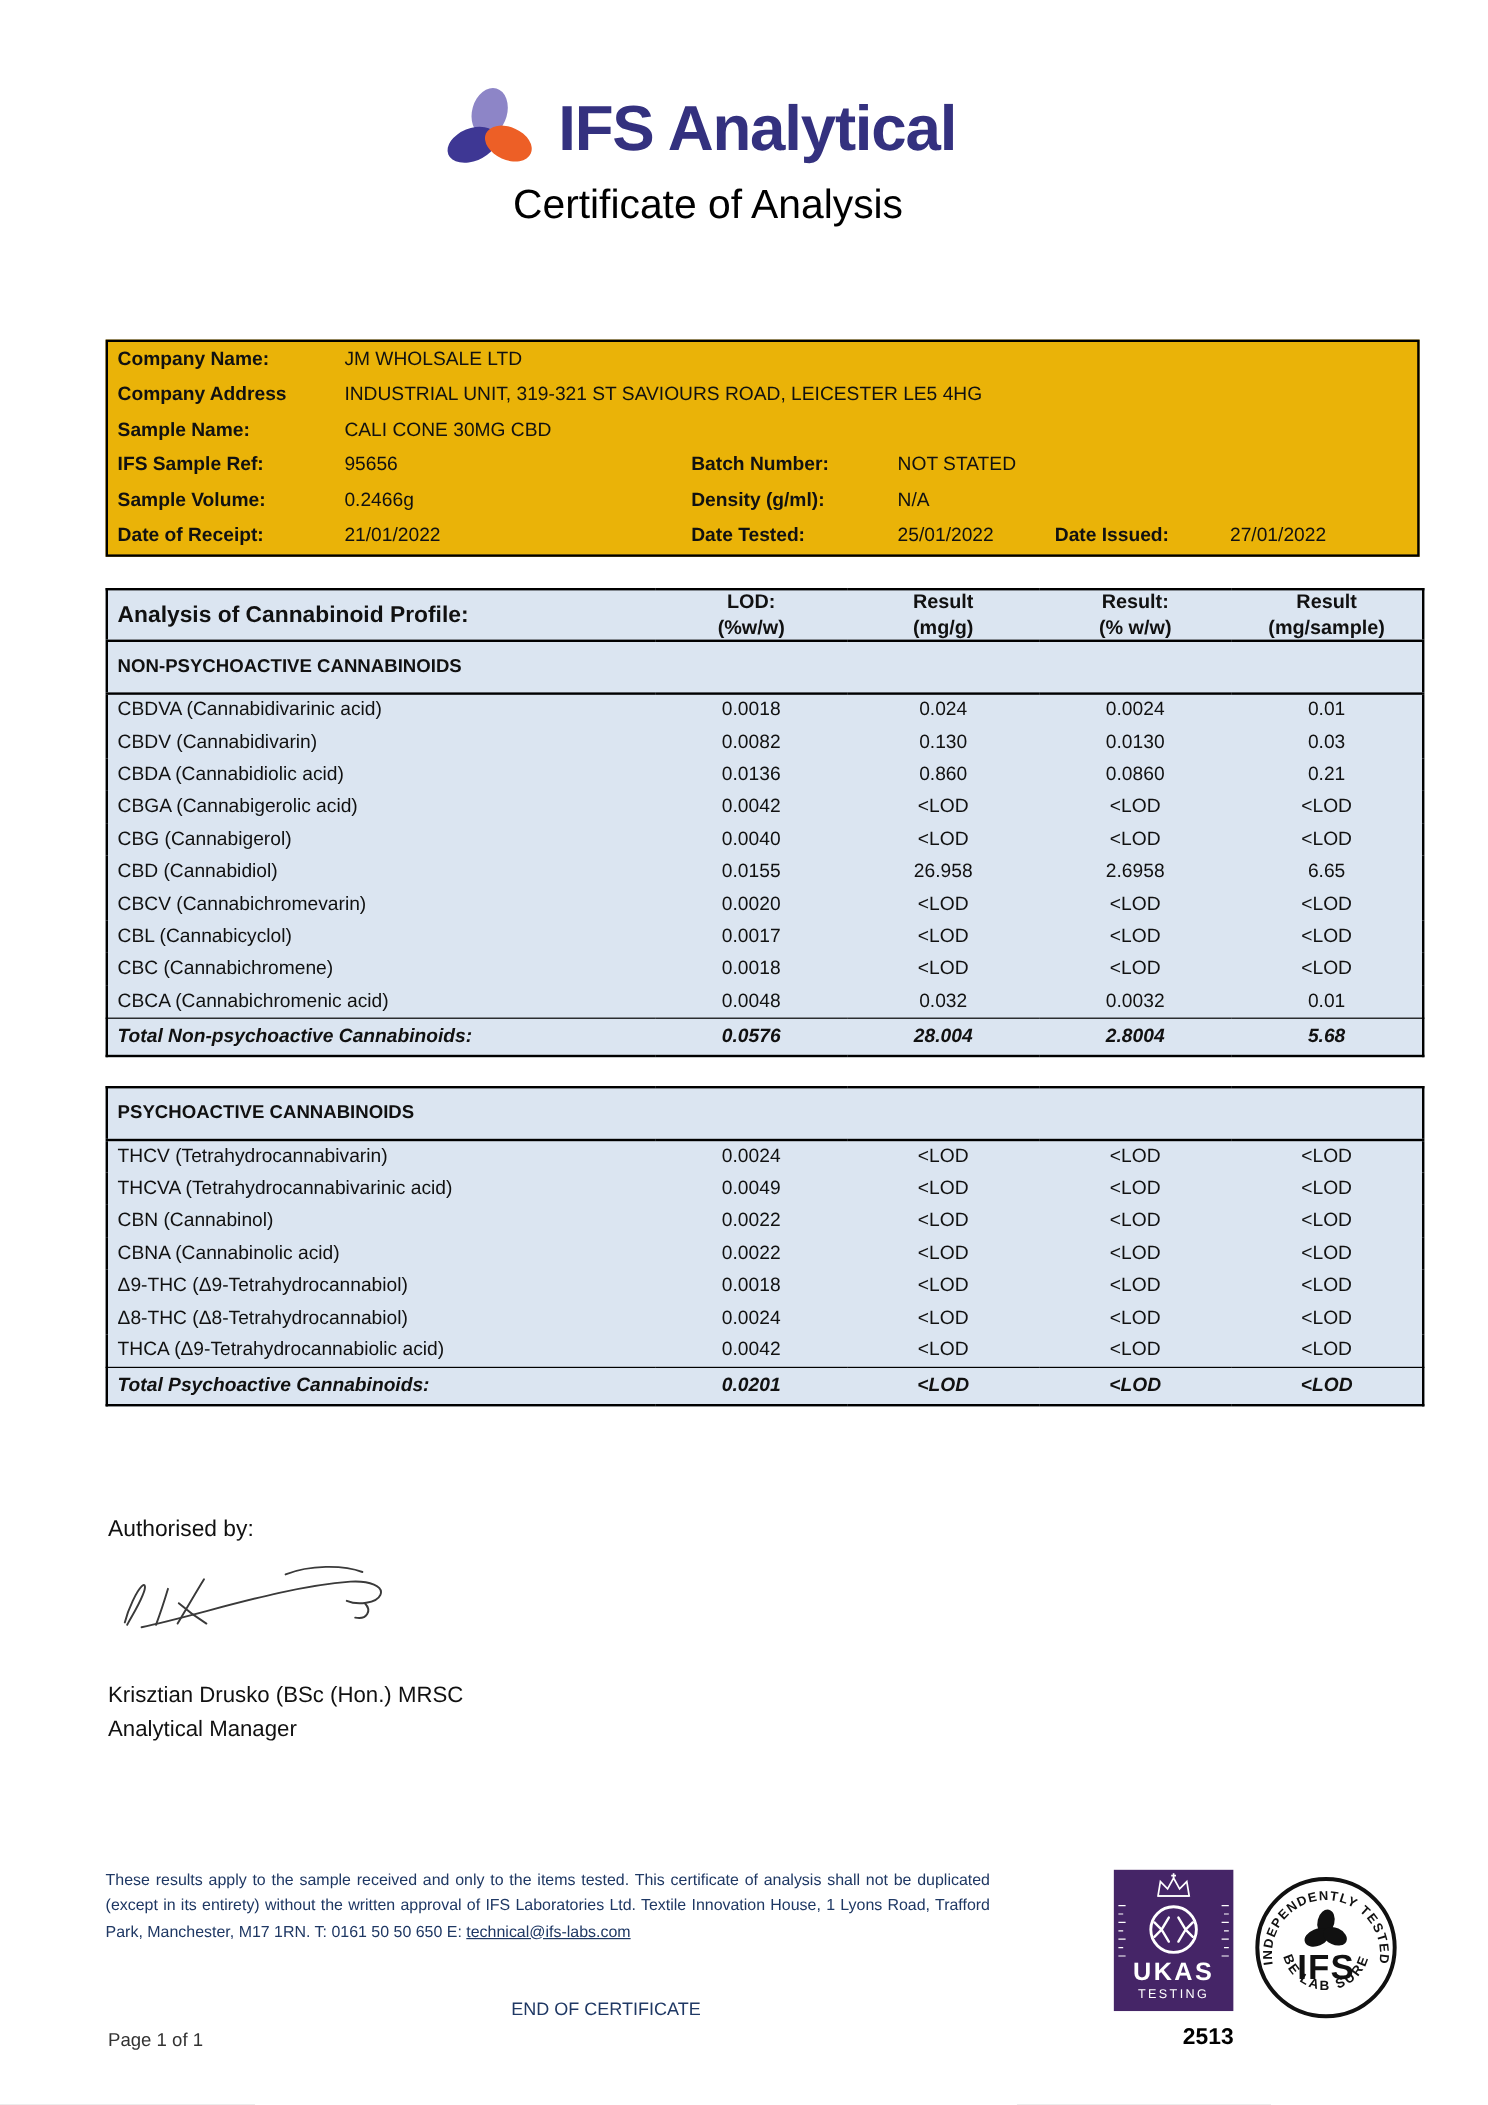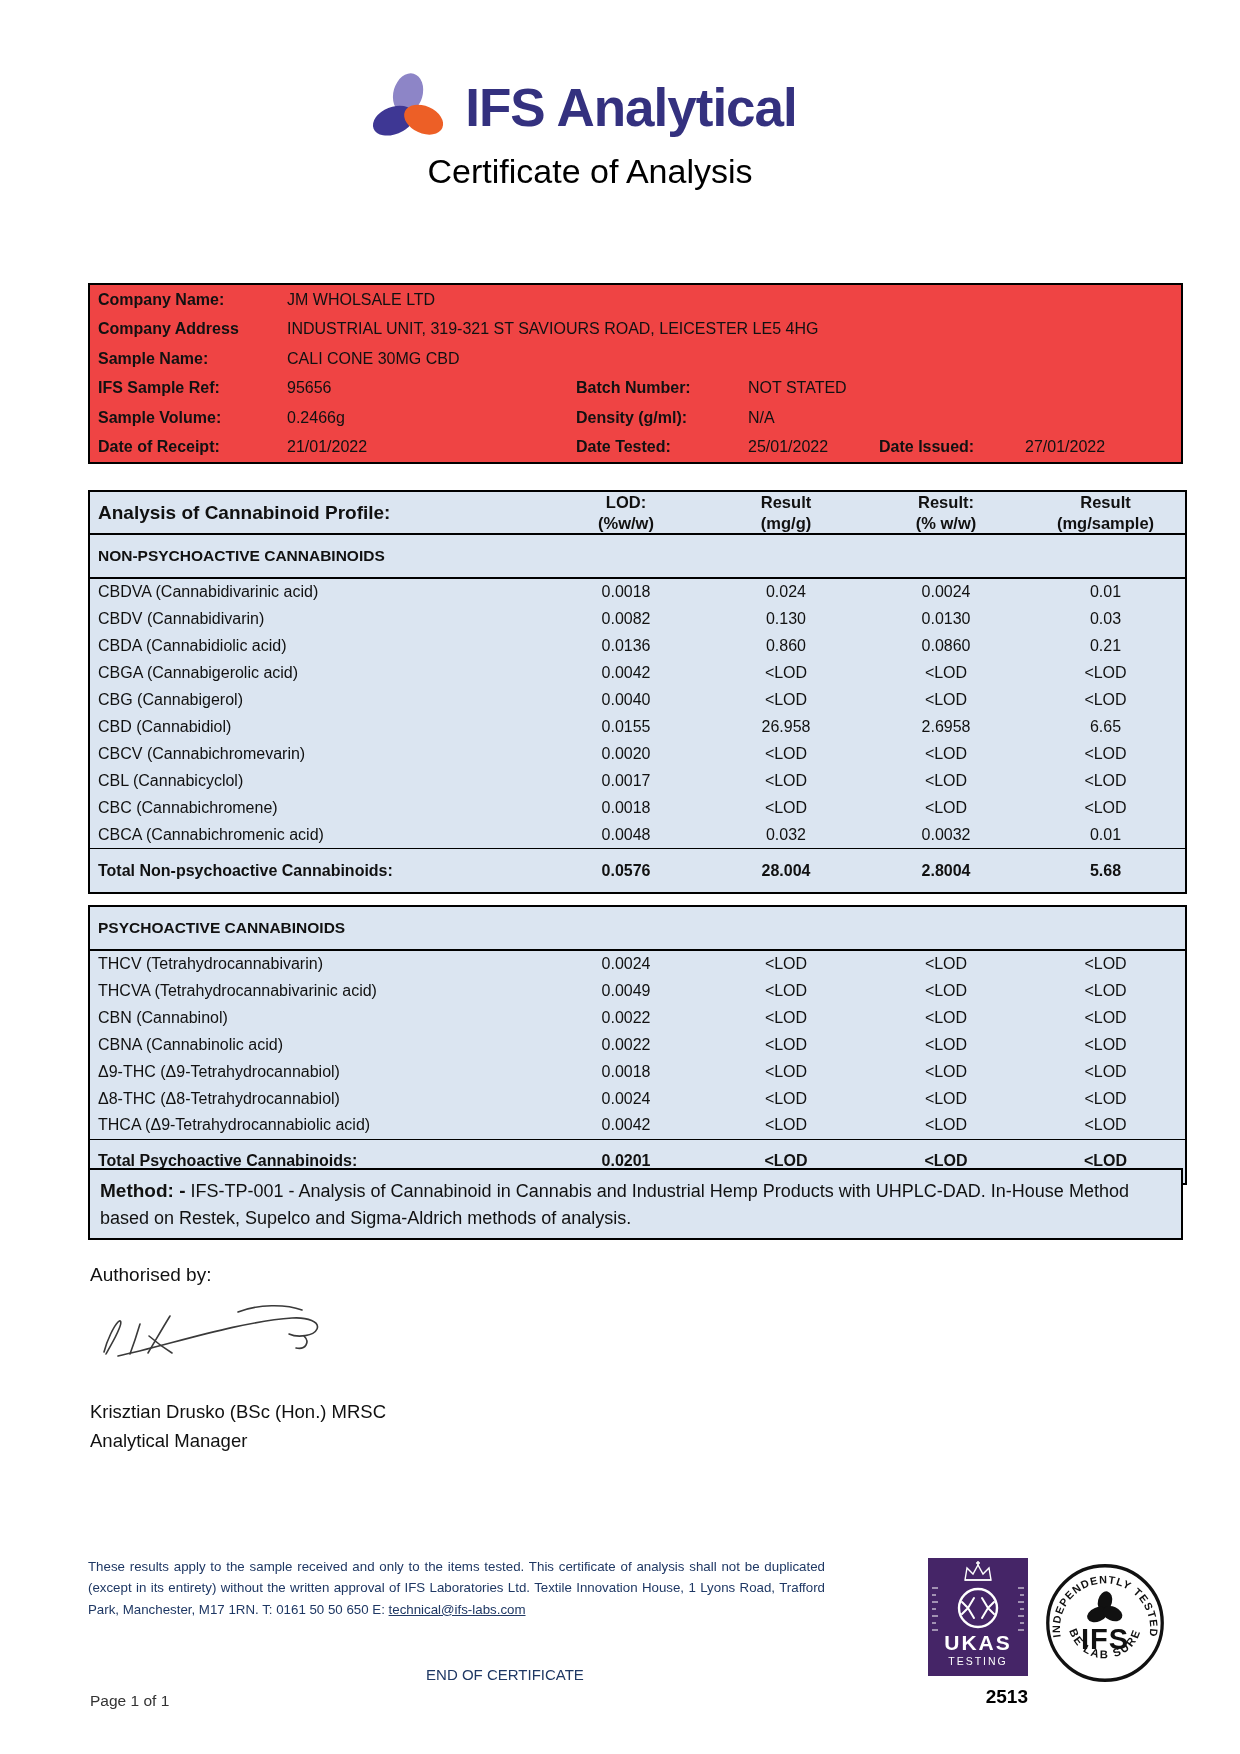--- a/index.html
+++ b/index.html
@@ -21,21 +21,21 @@
   .brand-text {
     font-size: 53px; font-weight: bold; color: #34317f; letter-spacing: -1px;
   }
   .doc-title {
     text-align: center; font-size: 34px; color: #000;
     margin-top: 8px; transform: translateX(-30px); font-weight: 400;
   }
   
   .info-table {
     position: absolute; left: 88px; top: 283px; width: 1095px;
-    background: #ef4444; border: 2.5px solid #000;
+    background: #eab308; border: 2.5px solid #000;
     display: grid;
     grid-template-columns: 197px 281px 180px 123px 154px 1fr;
     font-size: 16px;
   }
   .info-table > div { height: 29.5px; display: flex; align-items: center; }
   .cell-label { font-weight: bold; padding-left: 8px; }
   .span-rest { grid-column: 2 / 7; text-align: right; }
   .span-two  { grid-column: 4 / 7; }
   
   table.ct {
@@ -50,21 +50,21 @@
   .ct .hdr-row th { border-bottom: 2.5px solid #000; height: 38px; }
   .ct .hdr-title { text-align: left; padding-left: 8px; font-weight: bold; font-size: 19px; }
   .ct .hdr-col { text-align: center; font-weight: bold; font-size: 16.5px; line-height: 1.25; }
   .ct .section-row th {
     text-align: left; padding-left: 8px; font-weight: bold; font-size: 15.5px;
     height: 44px; border-bottom: 2px solid #000;
   }
   .ct .data-row td { height: 27px; }
   .ct td.name { text-align: left; padding-left: 8px; }
   .ct td.num  { text-align: center; }
-  .ct .total-row td { font-weight: bold; border-top: 1.5px solid #000; height: 45px; }
+  .ct .total-row td { font-weight: bold; border-top: 1.5px solid #000; height: 32px; font-style: italic; }
   #table-non-psychoactive { top: 490px; }
   #table-psychoactive { top: 905px; }
   
   .method-box {
     position: absolute; left: 88px; top: 1168px; width: 1095px;
     background: #dbe5f1; border: 2.5px solid #000;
     font-size: 18px; line-height: 1.45; padding: 7px 10px;
   }
   .method-label { font-weight: bold; font-size: 19px; }
   
@@ -329,23 +329,20 @@
       <tr class="total-row">
         <td class="name">Total Psychoactive Cannabinoids:</td>
         <td class="num">0.0201</td>
         <td class="num">&lt;LOD</td>
         <td class="num">&lt;LOD</td>
         <td class="num">&lt;LOD</td>
       </tr>
     </tbody>
   </table>
 
-  <div class="method-box">
-    <span class="method-label">Method: -</span><span> IFS-TP-001 - Analysis of Cannabinoid in Cannabis and Industrial Hemp Products with UHPLC-DAD. In-House Method based on Restek, Supelco and Sigma-Aldrich methods of analysis.</span>
-  </div>
 
   <div class="auth-label">Authorised by:</div>
   <svg class="signature" width="230" height="66" viewBox="0 0 230 66">
     <g fill="none" stroke="#3a3a3a" stroke-width="1.6" stroke-linecap="round">
       <path d="M8,56 C11,44 18,30 22,26 C25,23 26,26 23,33 C19,43 13,52 10,58"></path>
       <path d="M44,28 C41,38 37,50 34,58"></path>
       <path d="M74,20 C66,33 58,47 52,57 M53,40 C60,46 68,52 76,57"></path>
       <path d="M22,60 C70,50 140,26 196,22 C212,21 224,26 221,33 C218,40 202,42 193,38"></path>
       <path d="M142,16 C162,8 190,8 206,14"></path>
       <path d="M208,40 C214,46 210,54 200,52"></path>

